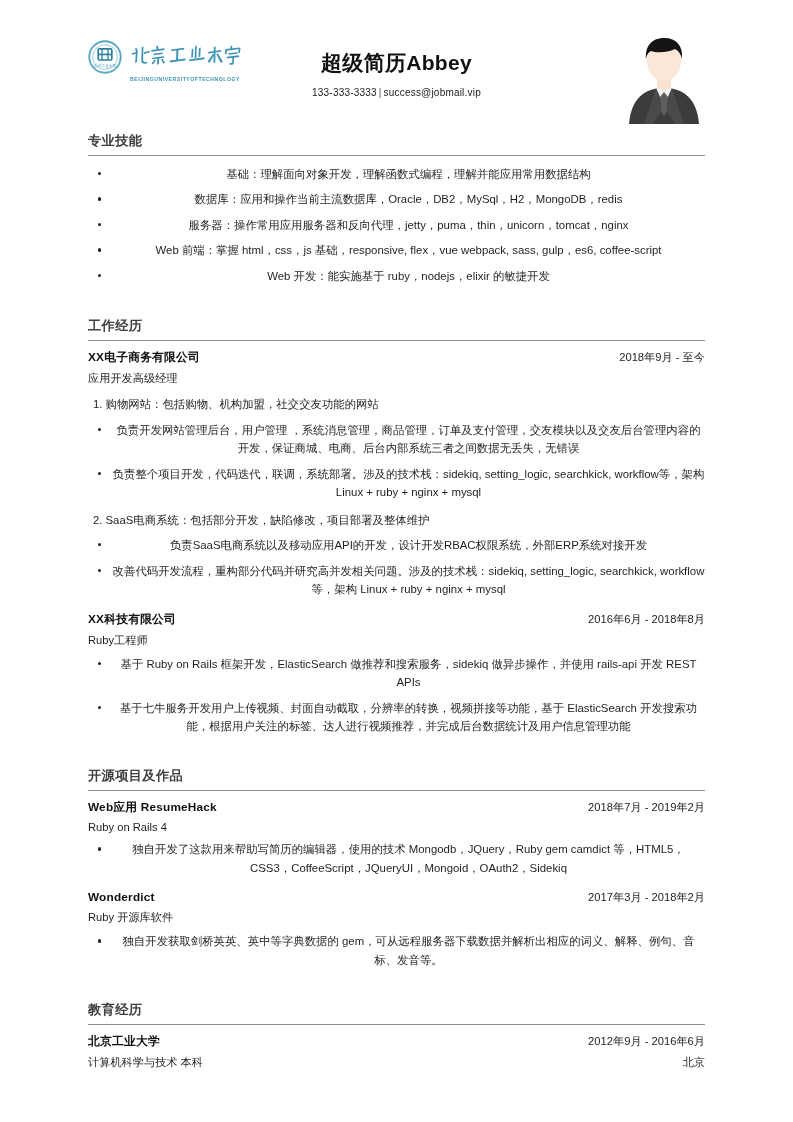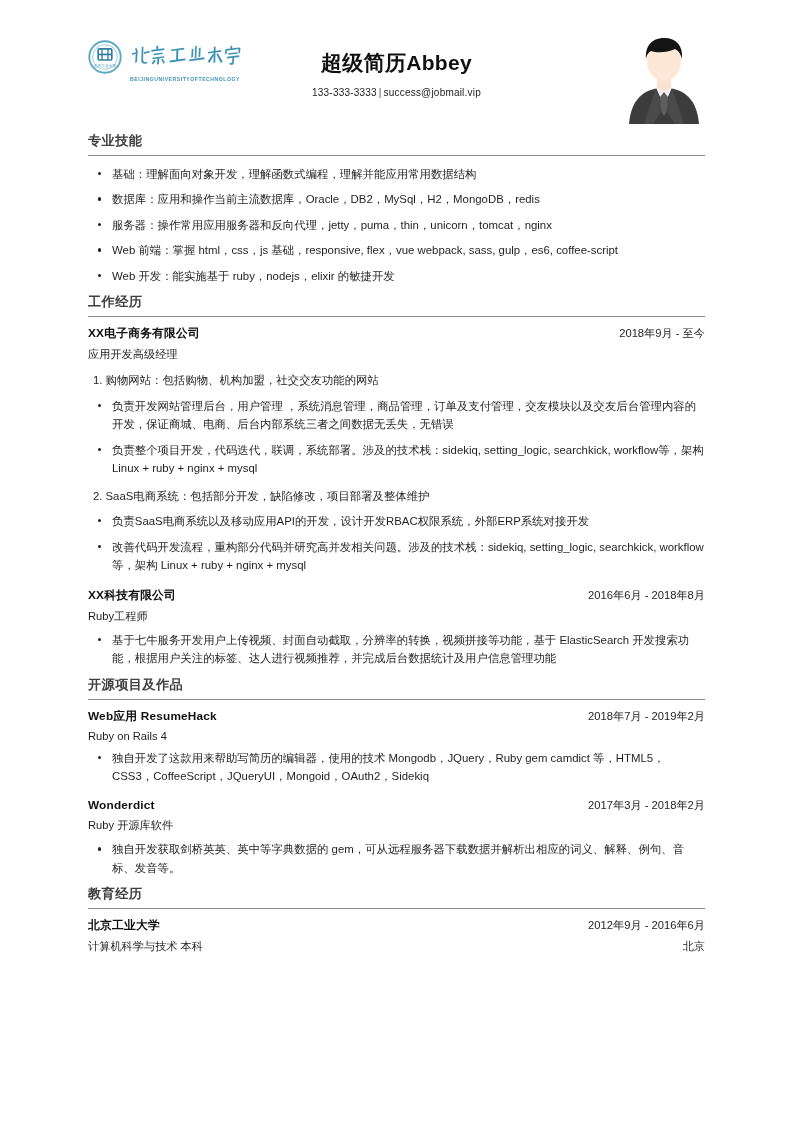--- a/index.html
+++ b/index.html
@@ -102,21 +102,21 @@
     height: 96px;
     background: #ffffff;
     display: block;
   }
 
   
   .body-wrap {
     padding: 0 38px;
   }
   .section {
-    margin-top: 8px;
+    margin-top: 32px;
   }
   .section:first-child { margin-top: 14px; }
 
   .section-title {
     font-size: 13.2px;
     font-weight: 700;
     color: #404040;
     letter-spacing: 0.4px;
     padding-bottom: 5px;
     margin: 0;
@@ -126,20 +126,21 @@
     background: #8e8e8e;
     width: 100%;
     margin-bottom: 9px;
   }
 
   
   ul.bullets {
     list-style: none;
     margin: 0;
     padding: 0;
+    text-align: center;
   }
   ul.bullets > li {
     position: relative;
     padding-left: 24px;
     margin: 0 0 7px 0;
     font-size: 11.4px;
     line-height: 1.62;
     color: #1f1f1f;
   }
   ul.bullets > li:last-child { margin-bottom: 0; }
@@ -346,20 +347,21 @@
       <div class="entry">
         <div class="entry-head">
           <span class="entry-org">XX科技有限公司</span>
           <span class="entry-date">2016年6月 - 2018年8月</span>
         </div>
         <div class="entry-sub">
           <span>Ruby工程师</span>
           <span class="right"></span>
         </div>
         <ul class="bullets entry-bullets">
+          <li>基于 Ruby on Rails 框架开发，ElasticSearch 做推荐和搜索服务，sidekiq 做异步操作，并使用 rails-api 开发 REST APIs</li>
           <li>基于七牛服务开发用户上传视频、封面自动截取，分辨率的转换，视频拼接等功能，基于 ElasticSearch 开发搜索功能，根据用户关注的标签、达人进行视频推荐，并完成后台数据统计及用户信息管理功能</li>
         </ul>
       </div>
     </div>
 
     <div class="section">
       <div class="section-title">开源项目及作品</div>
       <div class="section-rule"></div>
 
       <div class="entry">

